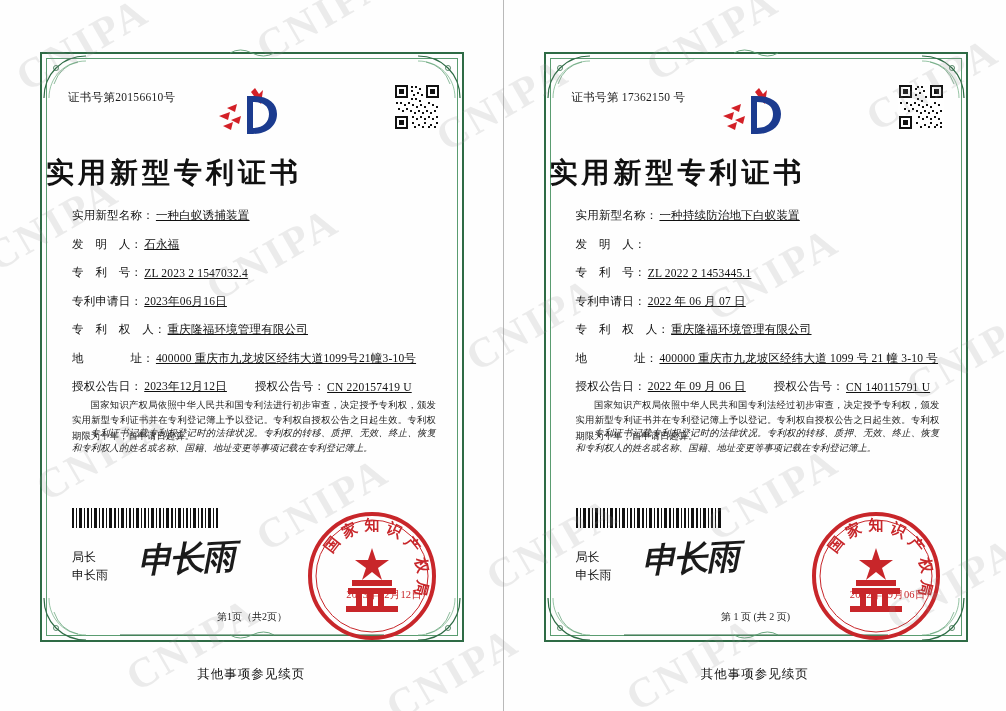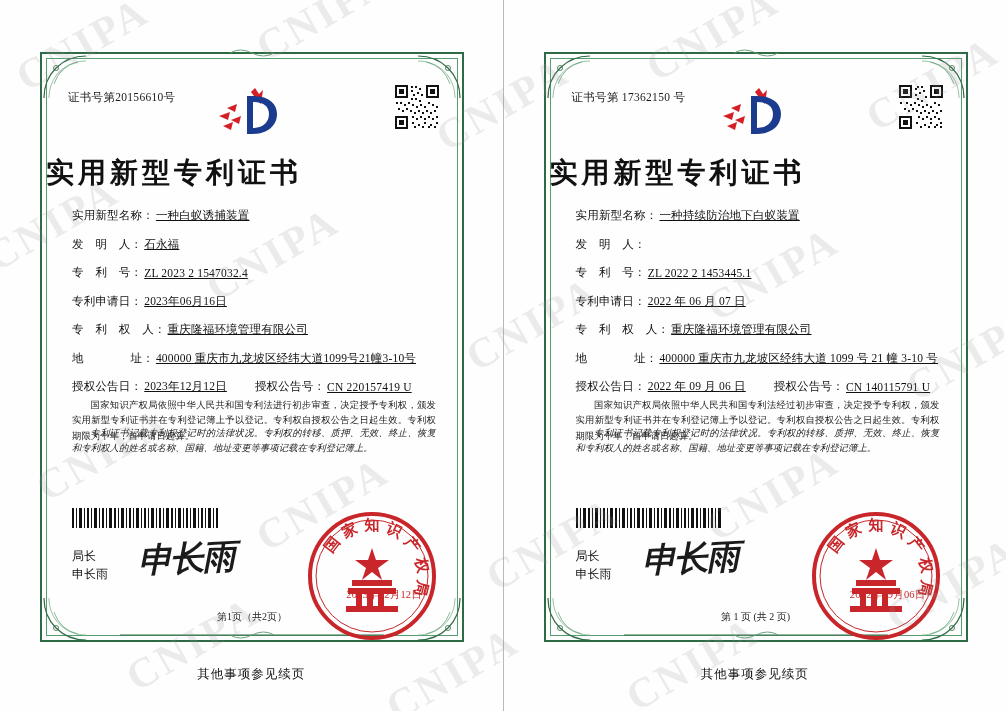--- a/index.html
+++ b/index.html
@@ -168,21 +168,21 @@
   .barcode {
     position: absolute;
     left: 26px;
     top: 450px;
     width: 148px; height: 20px;
   }
   .sig-block {
     position: absolute;
     left: 26px;
     top: 490px;
-    font-family: Liberation Mono, monospace;
+    font-family: Liberation Sans, sans-serif;
     font-size: 12px;
     line-height: 1.5;
     color: #111;
   }
   .signature {
     position: absolute;
     left: 92px;
     top: 478px;
     font-family: "Liberation Serif", serif;
     font-size: 34px;

